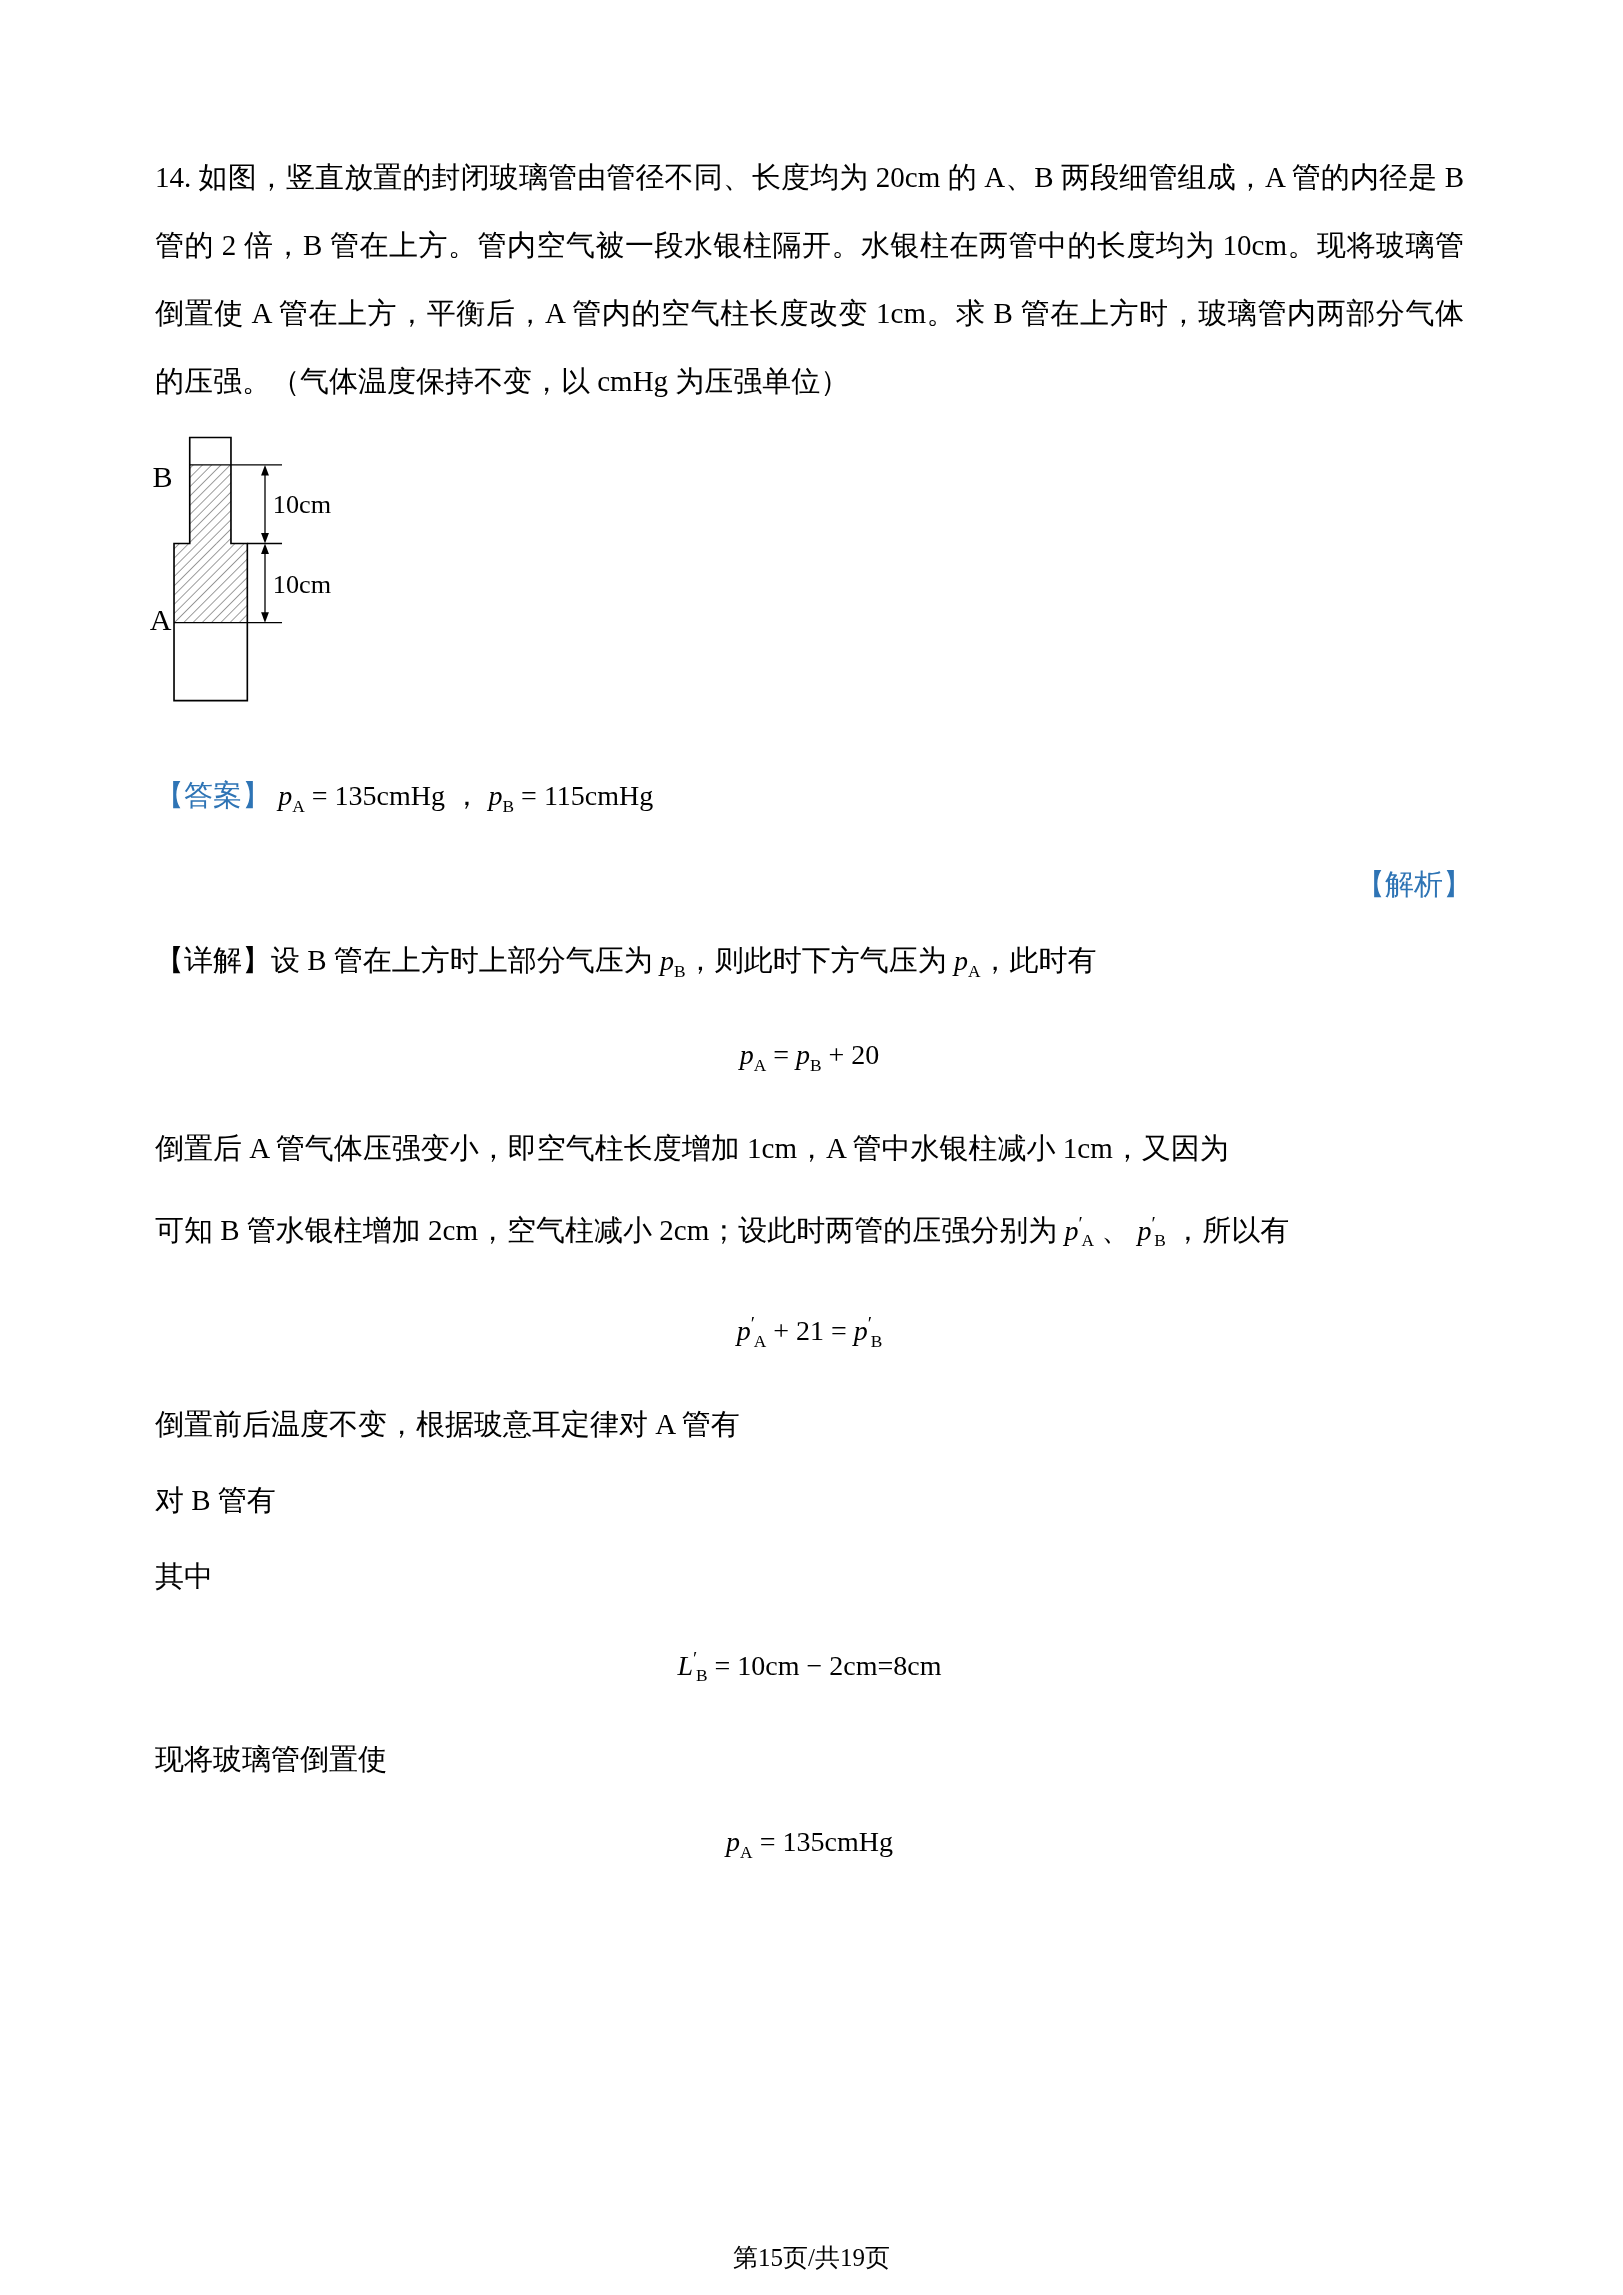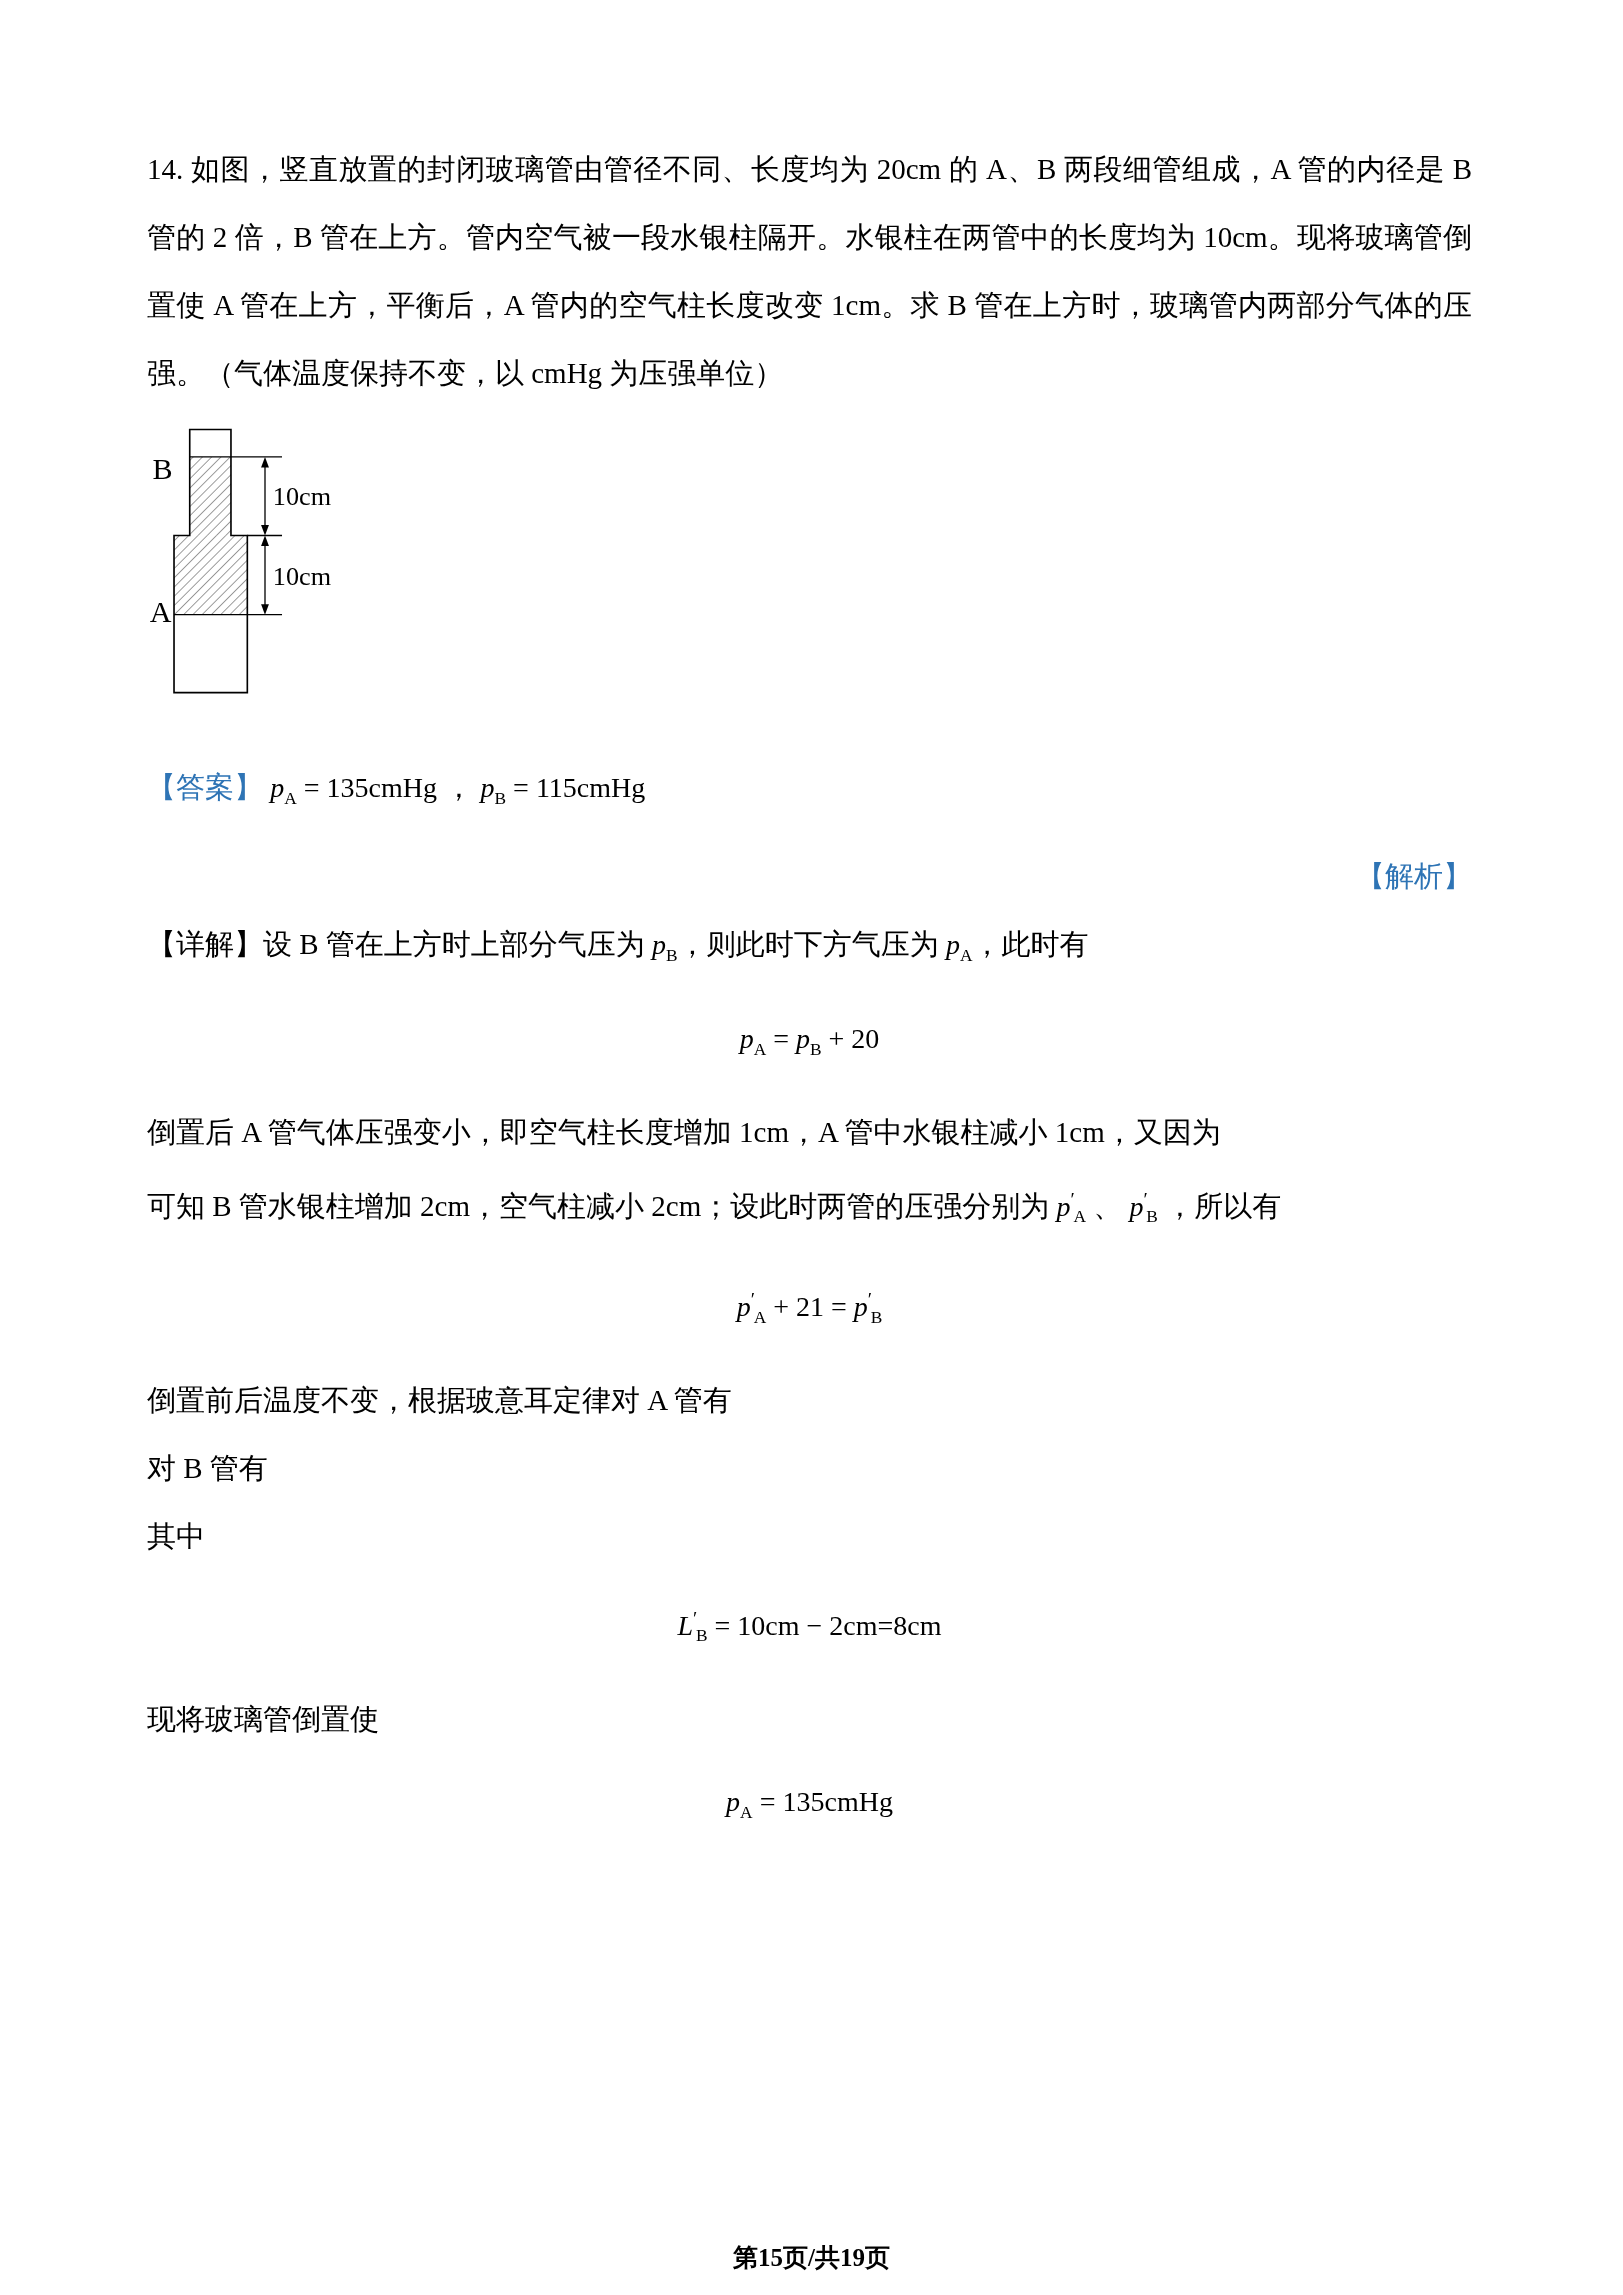--- a/index.html
+++ b/index.html
@@ -10,21 +10,21 @@
     background: #ffffff;
     color: #000000;
     box-sizing: border-box;
     padding: 135px 151px 0 147px;
     overflow: hidden;
     font-family: "Liberation Serif", "DejaVu Serif", serif;
   }
   .body-text {
     font-size: 29px;
     line-height: 68px;
-    margin: 0;
+    margin: 8px;
     text-align: justify;
   }
   .answer-line { margin-top: 13px; text-align: left; }
   .analysis-line { margin: 9.2px 0 0 0; text-align: right; }
   .label-blue { color: var(--accent, #2E74B5); }
   .equation {
     font-size: 30px;
     line-height: 68px;
     margin: 14.4px 0;
     text-align: center;
@@ -43,21 +43,20 @@
   svg.figure { display: block; }
   .fig-label { font-size: 46px; font-family: "Liberation Serif", "DejaVu Serif", serif; fill: #000; }
   .fig-dim { font-size: 40px; font-family: "Liberation Serif", "DejaVu Serif", serif; fill: #000; }
   .footer {
     position: absolute;
     left: 0;
     top: 2241px;
     width: 100%;
     text-align: center;
     font-size: 25px;
-    font-weight: bold;
   }
 </style>
 </head>
 <body>
 
 <div class="page">
 
   <p class="body-text">14. 如图，竖直放置的封闭玻璃管由管径不同、长度均为 20cm 的 A、B 两段细管组成，A 管的内径是 B 管的 2 倍，B 管在上方。管内空气被一段水银柱隔开。水银柱在两管中的长度均为 10cm。现将玻璃管倒置使 A 管在上方，平衡后，A 管内的空气柱长度改变 1cm。求 B 管在上方时，玻璃管内两部分气体的压强。（气体温度保持不变，以 cmHg 为压强单位）</p>
 
   <div class="figure-wrap">

